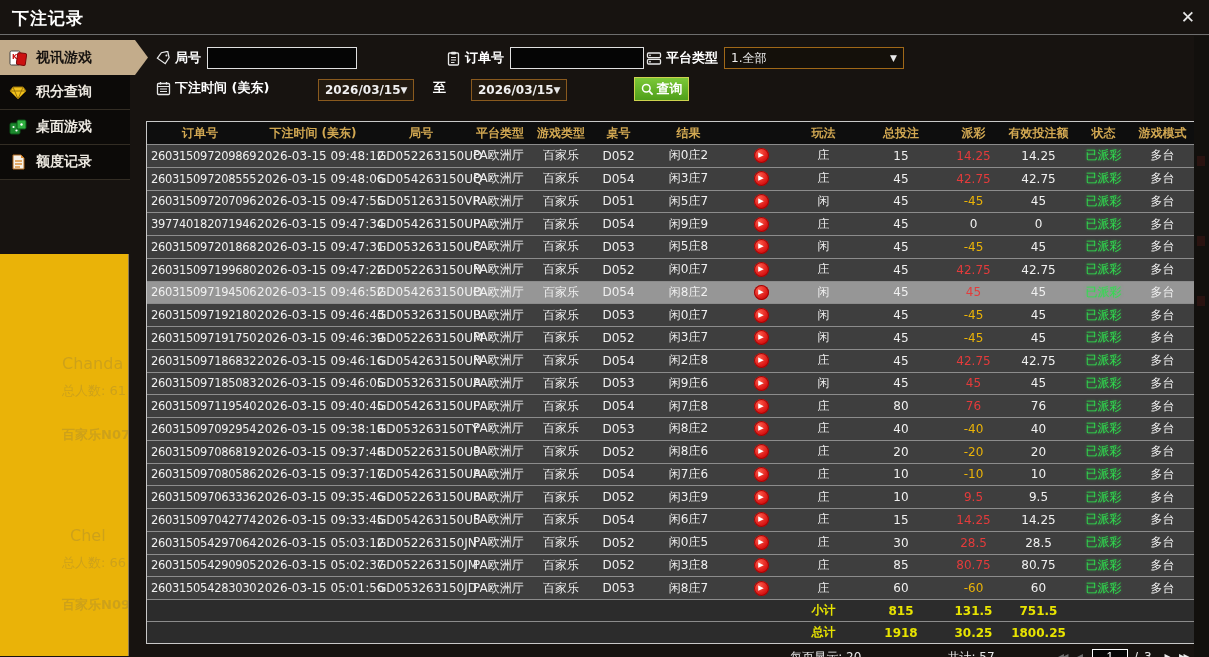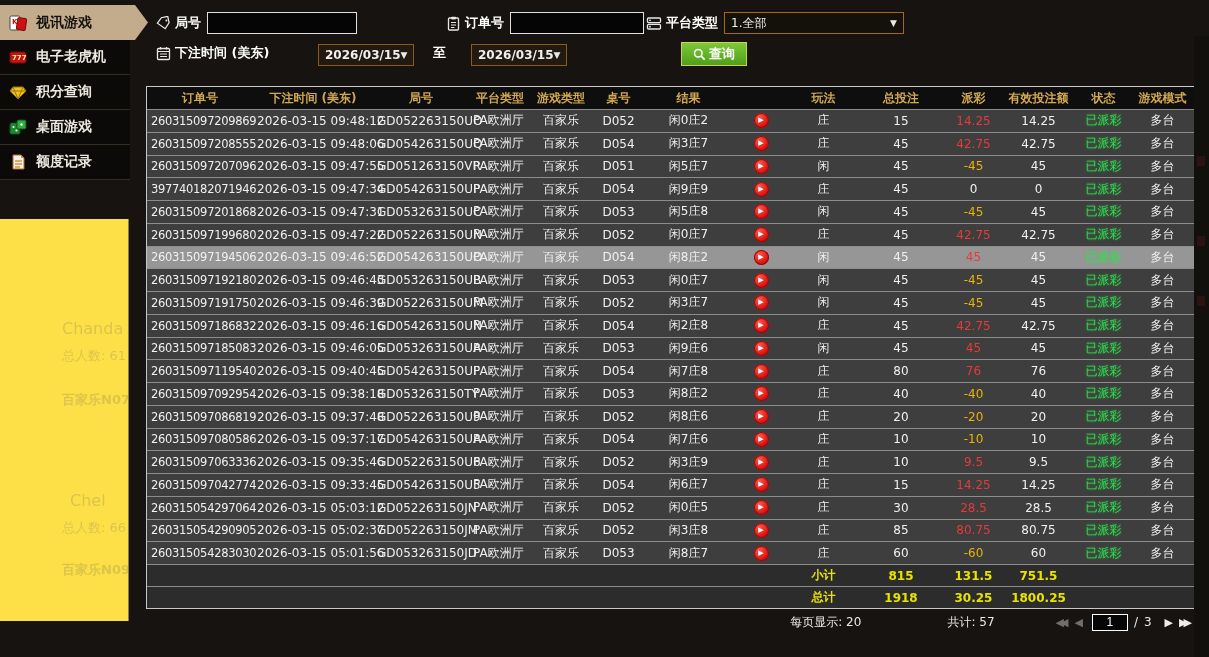--- a/index.html
+++ b/index.html
@@ -17,32 +17,32 @@
   .sidebar { position:relative; width:130px; flex:0 0 130px; z-index:5; }
   .content { position:relative; flex:1; }
 
   
   .menu { margin-top:5px; }
   .menu-item { position:relative; display:flex; align-items:center; gap:8px; height:35px; padding-left:8px; background:#0c0a08; border-bottom:1px solid #332d24; color:#ece8e0; font-size:14px; font-weight:bold; cursor:pointer; }
   .menu-item.active { width:148px; background:#c3ac8b; color:#171310; border-bottom:none;
       clip-path:polygon(0 0, calc(100% - 13px) 0, 100% 50%, calc(100% - 13px) 100%, 0 100%); }
   .menu-item .micon { width:20px; height:20px; flex:0 0 20px; }
   .side-rail { position:absolute; left:128px; top:219px; width:1px; height:402px; background:#8d7b55; }
-  .dim-zone { position:absolute; left:0; top:219px; width:128px; height:402px; background:#fde047; overflow:hidden; }
+  .dim-zone { position:absolute; left:0; top:219px; width:128px; height:402px; background:#eab308; overflow:hidden; }
   .dim-item { position:absolute; color:#6a6358; opacity:0.22; font-size:13px; white-space:nowrap; }
 
   
   .filters { position:relative; height:76px; }
   .flabel { color:#fff; font-size:13px; font-weight:bold; display:inline-flex; align-items:center; gap:4px; }
   .f-abs { position:absolute; display:flex; align-items:center; }
   .text-input { background:#050505; border:1px solid #e0e0e0; height:22px; color:#fff; font-size:12px; padding:0 4px; }
   .select { display:flex; align-items:center; justify-content:space-between; background:#221a10; border:1px solid #8a5a1e; height:22px; color:#f0f0f0; font-size:12px; font-weight:bold; padding:8px 6px; cursor:pointer; }
   .select .caret { font-size:9px; color:#e8e8e8; }
   .select.platform { background:#14100a; border-color:#a06818; font-weight:normal; }
-  .search-btn { display:flex; align-items:center; justify-content:center; gap:3px; width:66px; height:24px; background:linear-gradient(#7cc838,#4f9f1a); border:1px solid #cdd34e; color:#fff; font-size:13px; font-weight:bold; cursor:pointer;margin-left:47px; }
+  .search-btn { display:flex; align-items:center; justify-content:center; gap:3px; width:55px; height:24px; background:linear-gradient(#7cc838,#4f9f1a); border:1px solid #cdd34e; color:#fff; font-size:13px; font-weight:bold; cursor:pointer; }
 
   
   .table { position:relative; margin:10px 16px 0 16px; width:1049px; border:1px solid #c8c8c8; background:#3e3e3e; }
   .grid { display:grid; grid-template-columns:106px 120px 96px 62px 60px 55px 85px 60px 65px 90px 55px 75px 55px 63px; align-items:center; }
   .thead { height:22px; background:#0e0e0e; color:#d2a852; font-size:12px; font-weight:bold; }
   .thead > div { text-align:center; }
   .trow { height:22.75px; border-top:1px solid #8c8c8c; color:#f0f0f0; font-size:12px; background:#3e3e3e; cursor:pointer; }
   .trow.selected { background:#969696; }
   .c-left { text-align:left; padding-left:4px; white-space:nowrap; }
   .c-center { text-align:center; white-space:nowrap; }
@@ -70,43 +70,38 @@
   .right-strip { position:absolute; right:0; top:36px; width:15px; height:621px; background:#12100d; }
   .right-strip i { position:absolute; left:3px; width:8px; height:10px; background:#3a1512; opacity:.6; }
 
   .icon-svg { display:block; }
 </style>
 </head>
 <body>
 
 <div class="window">
 
+  <div class="titlebar">
+    <div class="title">下注记录</div>
+    <div class="close-btn">✕</div>
+  </div>
 
   <div class="bodywrap">
 
     <div class="sidebar">
       <div class="menu">
         <div class="menu-item active">
           <span class="micon">
             <svg class="icon-svg" width="20" height="20" viewBox="0 0 20 20">
                 <rect x="2" y="3" width="10" height="14" rx="1.5" fill="#fff" stroke="#444"></rect>
                 <text x="4" y="11" font-size="7" fill="#cc1111" font-weight="bold">K</text>
                 <rect x="9" y="5" width="9" height="12" rx="1.5" fill="#cc1111" stroke="#7a0a0a" transform="rotate(8 13 11)"></rect>
               </svg>
           </span>
           <span>视讯游戏</span>
-        </div>
-        <div class="menu-item">
-          <span class="micon">
-            <svg class="icon-svg" width="20" height="20" viewBox="0 0 20 20">
-                <rect x="2" y="5" width="16" height="11" rx="2" fill="#c01515" stroke="#7a0a0a"></rect>
-                <text x="4" y="13" font-size="7" fill="#ffe9a0" font-weight="bold">777</text>
-              </svg>
-          </span>
-          <span>电子老虎机</span>
         </div>
         <div class="menu-item">
           <span class="micon">
             <svg class="icon-svg" width="20" height="20" viewBox="0 0 20 20">
                 <polygon points="5,5 15,5 18,9 10,17 2,9" fill="#f2c21c" stroke="#9a7408"></polygon>
                 <polyline points="2,9 18,9" stroke="#9a7408" fill="none"></polyline>
                 <polyline points="5,5 10,17 15,5" stroke="#9a7408" fill="none"></polyline>
               </svg>
           </span>
           <span>积分查询</span>

